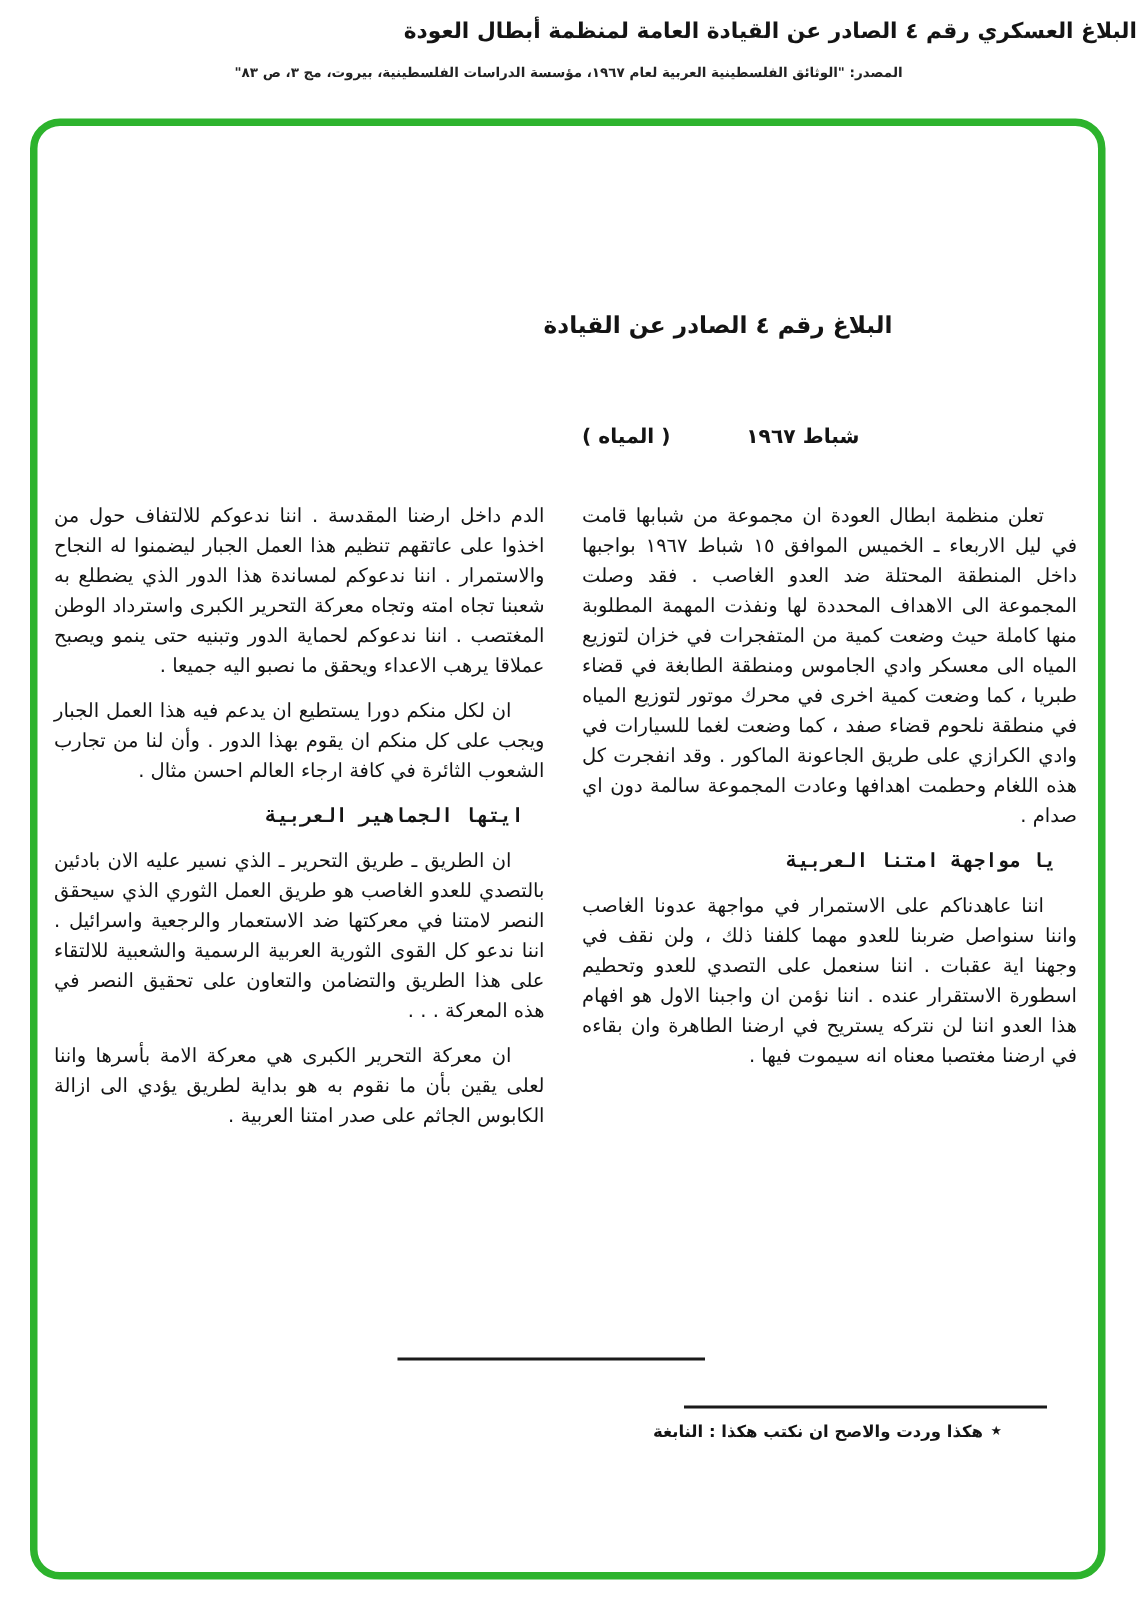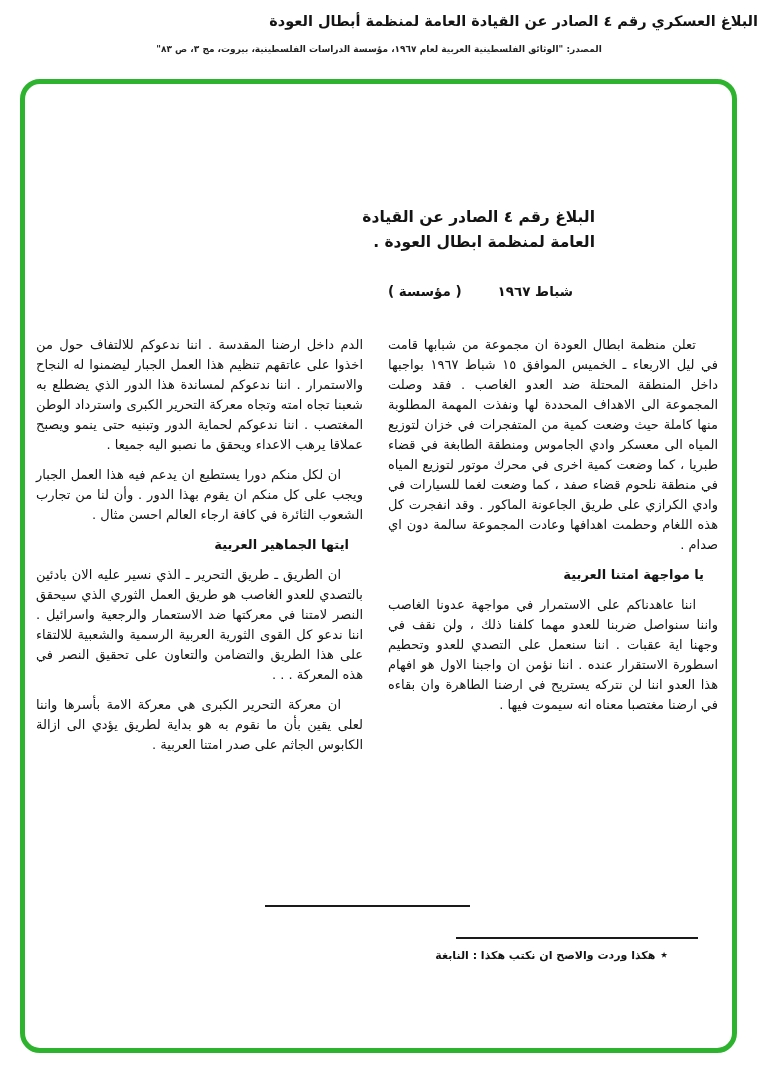--- a/index.html
+++ b/index.html
@@ -46,21 +46,21 @@
     position: absolute; top: 251px;
     direction: rtl; text-align: justify;
     font-size: 13px; line-height: 20px;
   }
   .col-right { left: 363px; width: 330px; }
   .col-left  { left: 11px;  width: 327px; }
   .col p { margin: 0 0 10px; text-indent: 22px; }
   .col p.flush { text-indent: 0; }
   .col .subhead {
     margin: 8px 0 10px; text-indent: 14px;
-    font-weight: bold; font-size: 13px;
+    font-weight: bold; font-size: 13px; font-family: Liberation Mono, monospace;
   }
   .rule { position: absolute; height: 2px; background: #1a1a1a; }
   .rule-1 { left: 240px; top: 821px; width: 205px; }
   .rule-2 { left: 431px; top: 853px; width: 242px; }
   .footnote {
     position: absolute; left: 405px; top: 862px; width: 238px;
     direction: rtl; text-align: right;
     font-weight: bold; font-size: 11px;
   }
   .fn-marker { font-size: 14px; margin-left: 5px; }
@@ -70,26 +70,25 @@
 
 <div class="page">
 
   <div class="hdr-title">البلاغ العسكري رقم ٤  الصادر عن القيادة العامة لمنظمة أبطال العودة</div>
   <div class="hdr-source">المصدر: "الوثائق الفلسطينية العربية لعام ١٩٦٧، مؤسسة الدراسات الفلسطينية، بيروت، مج ٣، ص ٨٣"</div>
 
   <div class="frame" style="border-color:#2db32d">
 
     <div class="doc-title">
       <div>البلاغ رقم ٤ الصادر عن القيادة</div>
-      <div>العامة لمنظمة ابطال العودة .</div>
     </div>
 
     <div class="date-row">
       <span>شباط ١٩٦٧</span>
-      <span>( مؤسسة )</span>
+      <span>( المياه )</span>
     </div>
 
     <div class="col col-right">
       <p>تعلن منظمة ابطال العودة ان مجموعة من شبابها قامت في ليل الاربعاء ـ الخميس الموافق ١٥ شباط ١٩٦٧ بواجبها داخل المنطقة المحتلة ضد العدو الغاصب . فقد وصلت المجموعة الى الاهداف المحددة لها ونفذت المهمة المطلوبة منها كاملة حيث وضعت كمية من المتفجرات في خزان لتوزيع المياه الى معسكر وادي الجاموس ومنطقة الطابغة في قضاء طبريا ، كما وضعت كمية اخرى في محرك موتور لتوزيع المياه في منطقة نلحوم قضاء صفد ، كما وضعت لغما للسيارات في وادي الكرازي على طريق الجاعونة الماكور . وقد انفجرت كل هذه اللغام وحطمت اهدافها وعادت المجموعة سالمة دون اي صدام .</p>
       <div class="subhead">يا مواجهة امتنا العربية</div>
       <p>اننا عاهدناكم على الاستمرار في مواجهة عدونا الغاصب واننا سنواصل ضربنا للعدو مهما كلفنا ذلك ، ولن نقف في وجهنا اية عقبات . اننا سنعمل على التصدي للعدو وتحطيم اسطورة الاستقرار عنده . اننا نؤمن ان واجبنا الاول هو افهام هذا العدو اننا لن نتركه يستريح في ارضنا الطاهرة وان بقاءه في ارضنا مغتصبا معناه انه سيموت فيها .</p>
     </div>
 
     <div class="col col-left">
       <p class="flush">الدم داخل ارضنا المقدسة . اننا ندعوكم للالتفاف حول من اخذوا على عاتقهم تنظيم هذا العمل الجبار ليضمنوا له النجاح والاستمرار . اننا ندعوكم لمساندة هذا الدور الذي يضطلع به شعبنا تجاه امته وتجاه معركة التحرير الكبرى واسترداد الوطن المغتصب . اننا ندعوكم لحماية الدور وتبنيه حتى ينمو ويصبح عملاقا يرهب الاعداء ويحقق ما نصبو اليه جميعا .</p>

